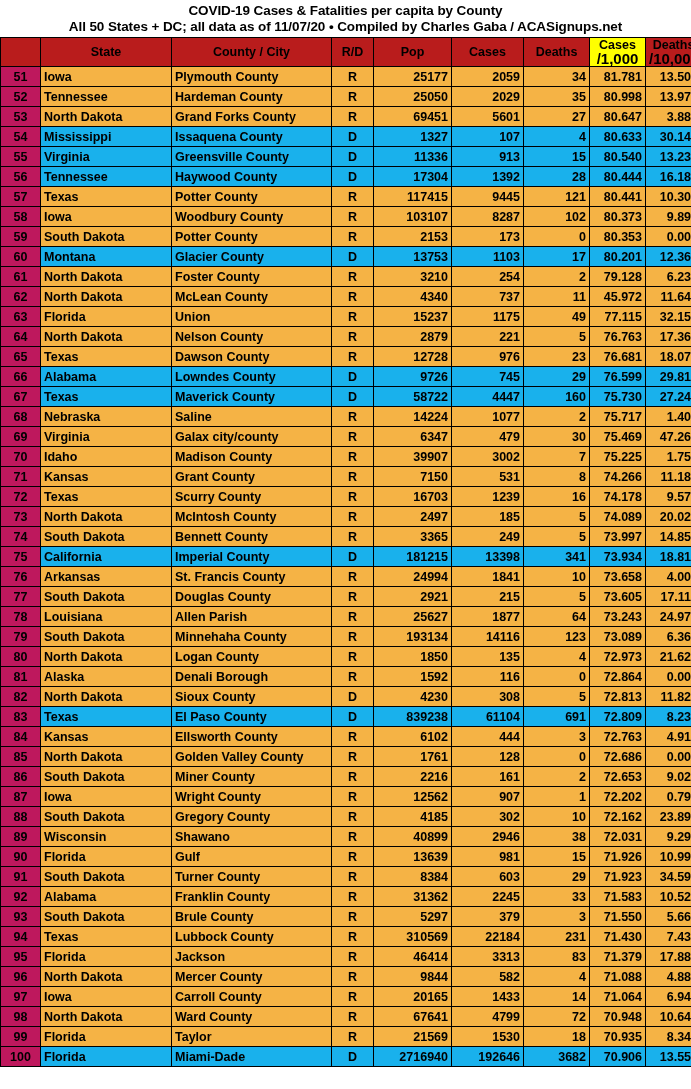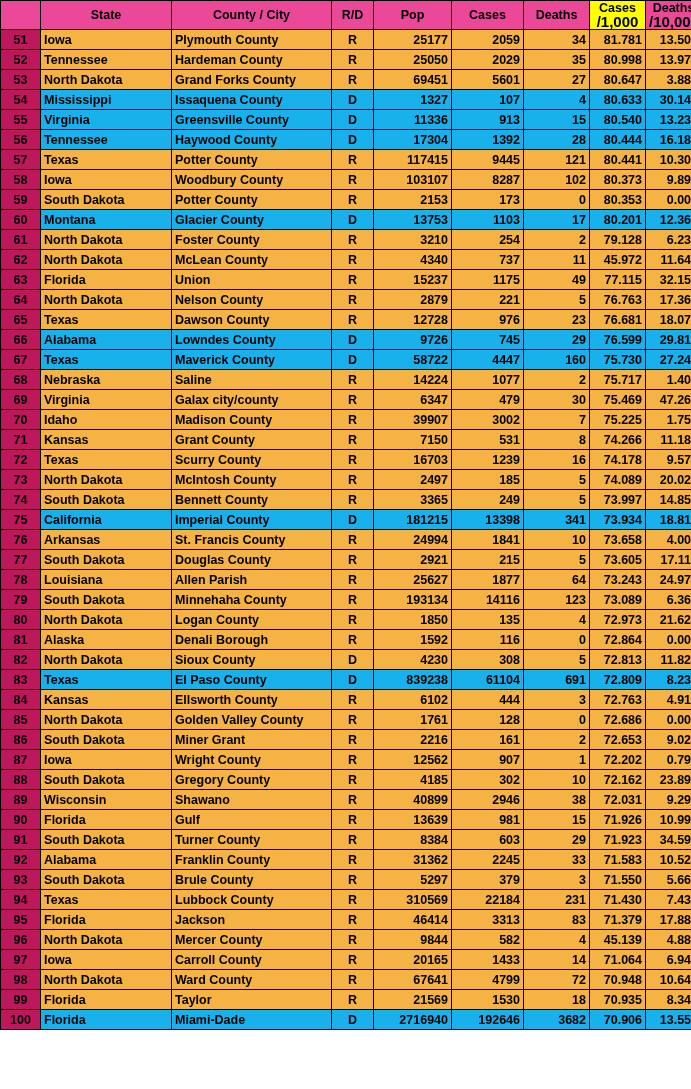--- a/index.html
+++ b/index.html
@@ -53,21 +53,21 @@
   col.c-rd    { width: 42px; }
   col.c-pop   { width: 78px; }
   col.c-cases { width: 72px; }
   col.c-deaths{ width: 66px; }
   col.c-cap   { width: 56px; }
   col.c-dcap  { width: 56px; }
 
   thead th {
     font-weight: bold;
     text-align: center;
-    background: #ec4899;
+    background: #b91c1c;
     height: 34px;
     line-height: 14px;
     font-size: 13px;
   }
   th.hl {
     background: #ffff00;
   }
   .hdr-sub {
     display: block;
     font-size: 15px;
@@ -94,20 +94,24 @@
     font-weight: bold;
   }
   tr.r-orange td:not(.rank) { background: #f5b345; }
   tr.r-blue td:not(.rank)   { background: #19b1ec; }
 </style>
 </head>
 <body>
 
 <div id="sheet">
 
+  <div class="title-block">
+    <div class="title-line1">COVID-19 Cases &amp; Fatalities per capita by County</div>
+    <div class="title-line2">All 50 States + DC; all data as of 11/07/20 • Compiled by Charles Gaba / ACASignups.net</div>
+  </div>
 
   <table class="grid">
     <colgroup>
       <col class="c-rank">
       <col class="c-state">
       <col class="c-county">
       <col class="c-rd">
       <col class="c-pop">
       <col class="c-cases">
       <col class="c-deaths">
@@ -515,21 +519,21 @@
           <td class="rd">R</td>
           <td class="num">1761</td>
           <td class="num">128</td>
           <td class="num">0</td>
           <td class="num">72.686</td>
           <td class="num">0.000</td>
         </tr>
         <tr class="r-orange">
           <td class="rank">86</td>
           <td class="state">South Dakota</td>
-          <td class="county">Miner Grant</td>
+          <td class="county">Miner County</td>
           <td class="rd">R</td>
           <td class="num">2216</td>
           <td class="num">161</td>
           <td class="num">2</td>
           <td class="num">72.653</td>
           <td class="num">9.025</td>
         </tr>
         <tr class="r-orange">
           <td class="rank">87</td>
           <td class="state">Iowa</td>
@@ -630,21 +634,21 @@
           <td class="num">17.883</td>
         </tr>
         <tr class="r-orange">
           <td class="rank">96</td>
           <td class="state">North Dakota</td>
           <td class="county">Mercer County</td>
           <td class="rd">R</td>
           <td class="num">9844</td>
           <td class="num">582</td>
           <td class="num">4</td>
-          <td class="num">45.139</td>
+          <td class="num">71.088</td>
           <td class="num">4.886</td>
         </tr>
         <tr class="r-orange">
           <td class="rank">97</td>
           <td class="state">Iowa</td>
           <td class="county">Carroll County</td>
           <td class="rd">R</td>
           <td class="num">20165</td>
           <td class="num">1433</td>
           <td class="num">14</td>

